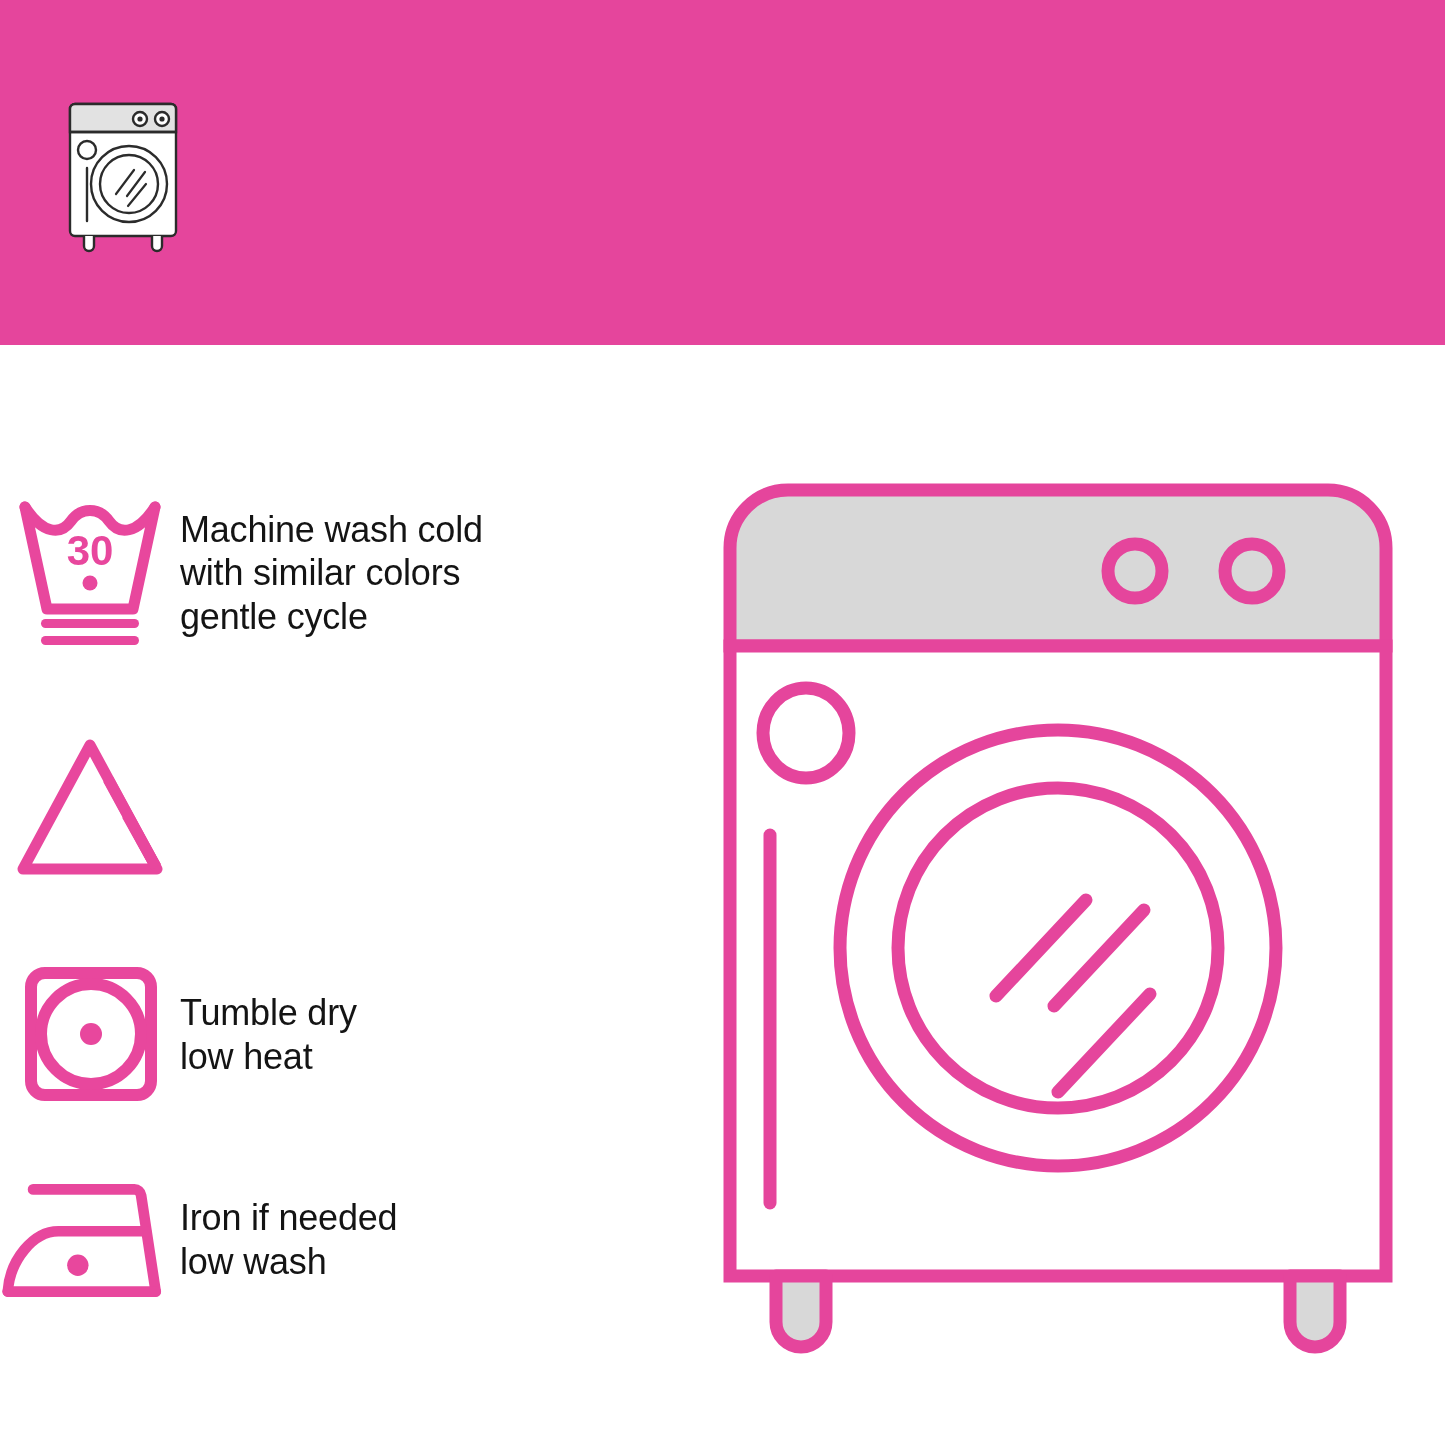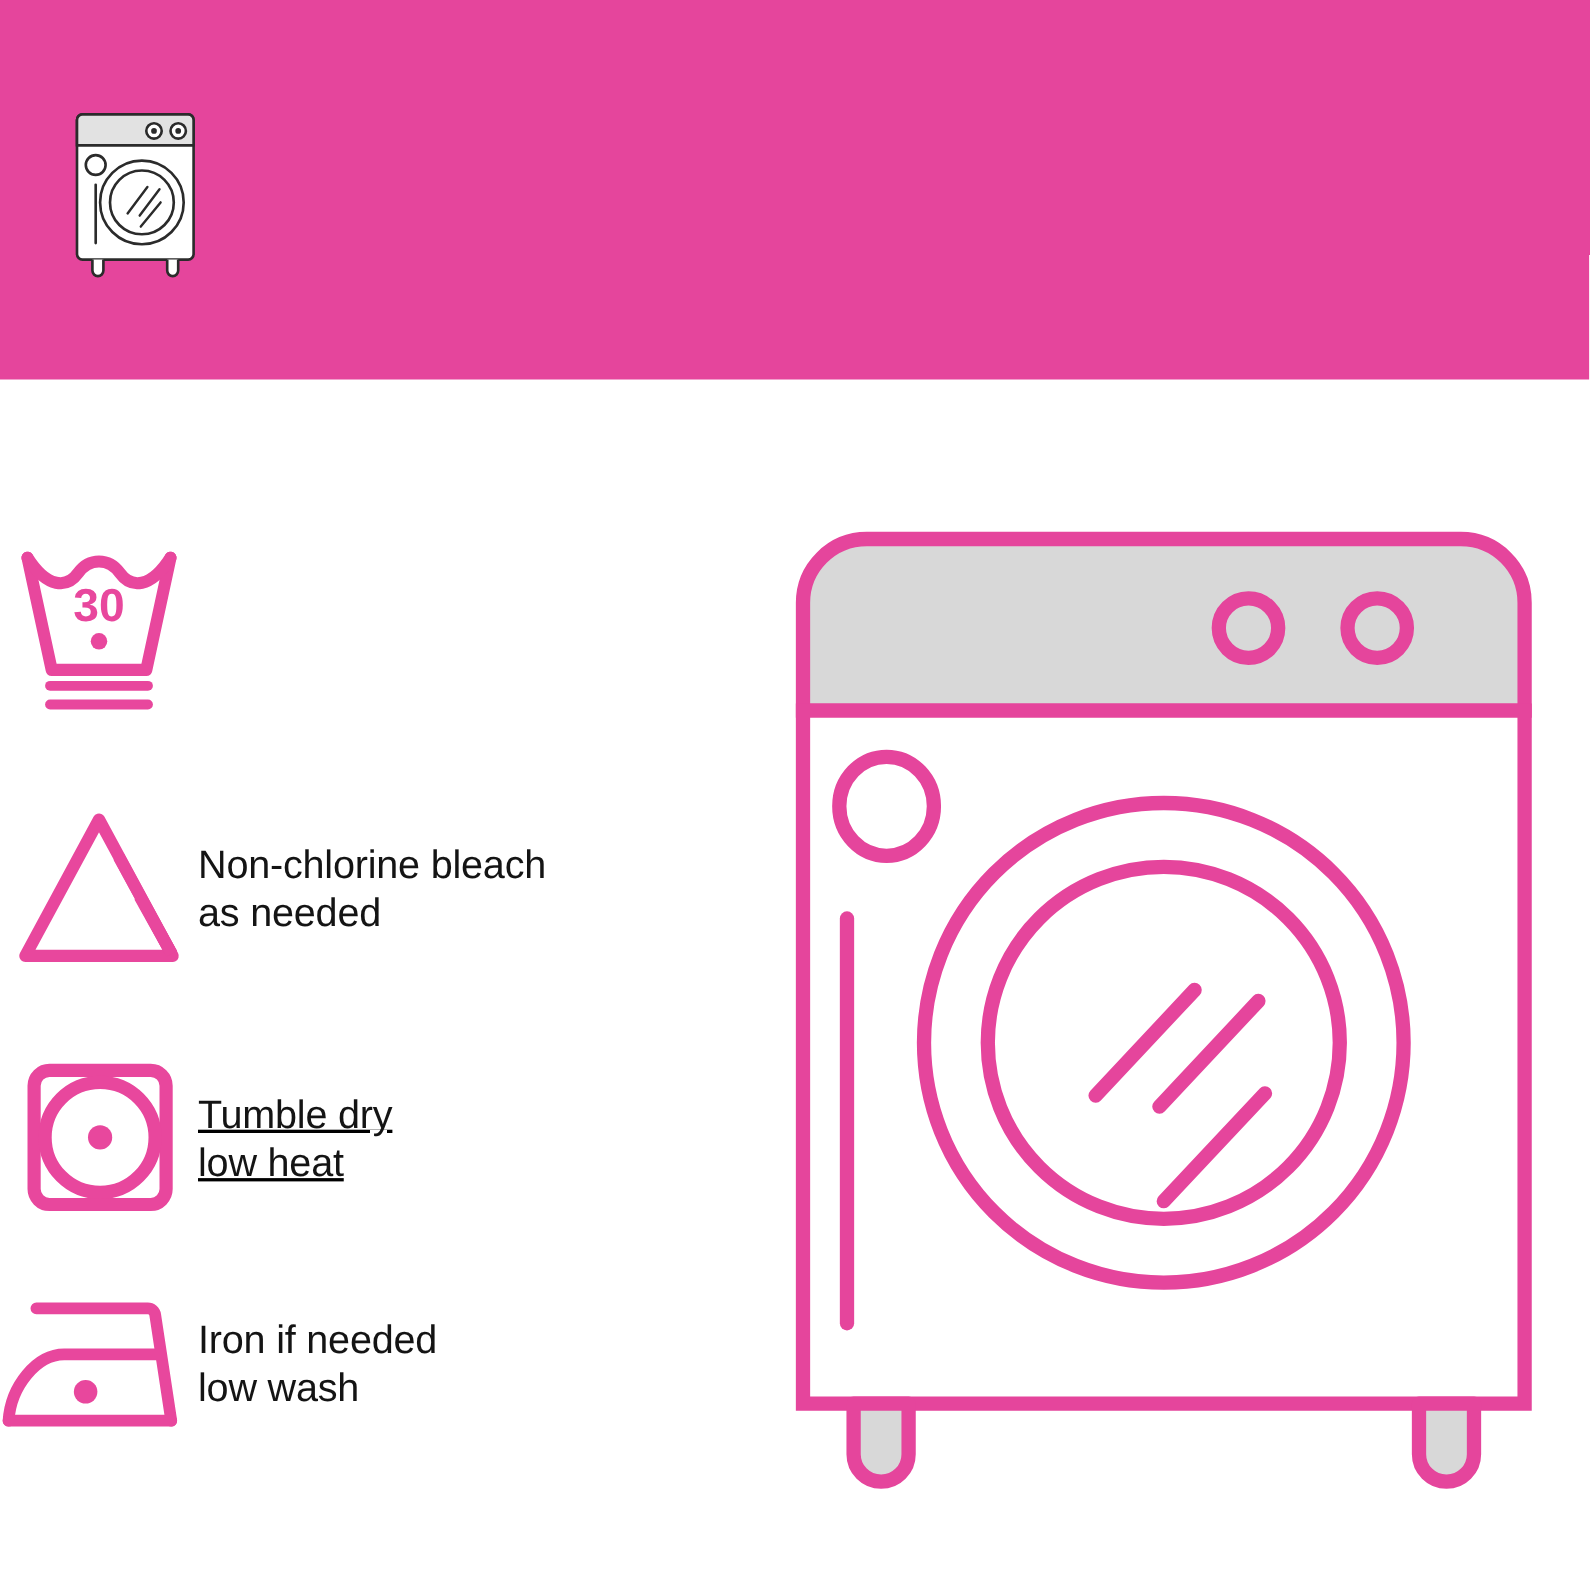--- a/index.html
+++ b/index.html
@@ -98,21 +98,21 @@
     font-size: 36px;
     font-weight: 400;
     line-height: 1.21;
     color: #141414;
     letter-spacing: -0.2px;
     white-space: pre-line;
   }
 
   #care-row-0 { top: 148px; }
   #care-row-1 { top: 388px; }
-  #care-row-2 { top: 615px; text-decoration: underline; }
+  #care-row-2 { top: 615px; }
   #care-row-3 { top: 820px; }
 
   
   #washer-illustration {
     position: absolute;
     left: 718px;
     top: 478px;
     width: 680px;
     height: 890px;
   }
@@ -166,34 +166,35 @@
           <path d="M20 14 C38 42 56 42 66 28 C76 14 94 14 104 28 C114 42 132 42 150 14" fill="none" stroke="#e8479d" stroke-width="11" stroke-linecap="round" stroke-linejoin="round"></path>
 
           <text x="85" y="72" text-anchor="middle" font-family="Liberation Sans, sans-serif" font-size="42" font-weight="700" fill="#e8479d">30</text>
 
           <circle cx="85" cy="90" r="7.5" fill="#e8479d"></circle>
 
           <rect x="36" y="126" width="98" height="9" rx="4.5" fill="#e8479d"></rect>
           <rect x="36" y="143" width="98" height="9" rx="4.5" fill="#e8479d"></rect>
         </svg>
       </div>
+      <div class="care-text">Machine wash cold
+with similar colors
+gentle cycle</div>
     </div>
 
     <div class="care-row" id="care-row-1">
       <div class="care-symbol">
         <svg viewBox="0 0 170 150" width="170" height="150">
 
           <path d="M85 12 L152 136 L18 136 Z" fill="none" stroke="#e8479d" stroke-width="11" stroke-linejoin="round"></path>
 
           <path d="M103 46 L151 134" fill="none" stroke="#e8479d" stroke-width="11" stroke-linecap="butt"></path>
           <path d="M122 82 L151 134" fill="none" stroke="#e8479d" stroke-width="11" stroke-linecap="butt"></path>
         </svg>
       </div>
-      <div class="care-text">Non-chlorine bleach
-as needed</div>
     </div>
 
     <div class="care-row" id="care-row-2">
       <div class="care-symbol">
         <svg viewBox="0 0 170 150" width="170" height="150">
           <rect x="26" y="13" width="120" height="122" rx="14" ry="14" fill="none" stroke="#e8479d" stroke-width="12"></rect>
           <circle cx="86" cy="74" r="50" fill="none" stroke="#e8479d" stroke-width="12"></circle>
           <circle cx="86" cy="74" r="11" fill="#e8479d"></circle>
         </svg>
       </div>

